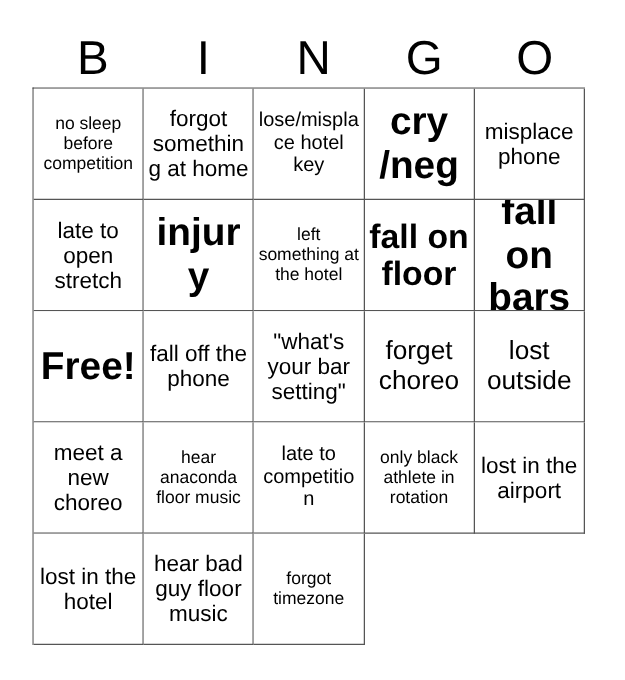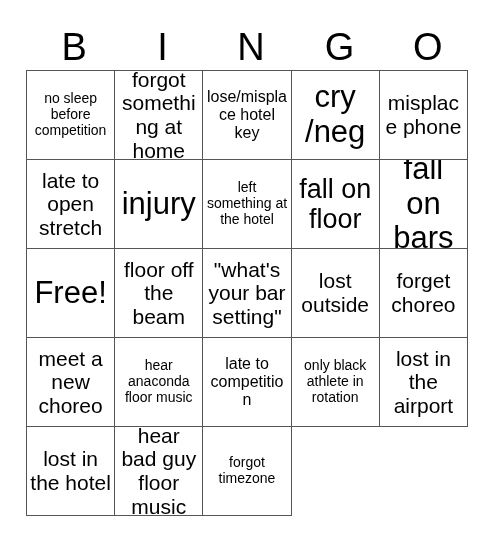--- a/index.html
+++ b/index.html
@@ -76,24 +76,24 @@
     display: block;
     width: 100%;
     line-height: 1.12;
     color: #000000;
     word-wrap: break-word;
   }
 
   
   .sz-xs .cell-text { font-size: 16px; }
   .sz-s  .cell-text { font-size: 14px; }
-  .sz-m  .cell-text { font-size: 21px; }
+  .sz-m  .cell-text { font-size: 18px; }
   .sz-l  .cell-text { font-size: 21px; }
-  .sz-xl .cell-text { font-size: 27px; }
-  .sz-xxl .cell-text { font-size: 31px; }
+  .sz-xl .cell-text { font-size: 27px; font-weight: bold; }
+  .sz-xxl .cell-text { font-size: 31px; font-weight: bold; }
 </style>
 </head>
 <body>
 
 <div id="bingo-card">
 
   <div id="bingo-header">
     <div class="header-letter">B</div>
     <div class="header-letter">I</div>
     <div class="header-letter">N</div>
@@ -129,30 +129,30 @@
       <div class="bingo-cell sz-xl">
         <span class="cell-text">fall on floor</span>
       </div>
       <div class="bingo-cell sz-xxl">
         <span class="cell-text">fall on bars</span>
       </div>
       <div class="bingo-cell sz-xxl">
         <span class="cell-text">Free!</span>
       </div>
       <div class="bingo-cell sz-m">
-        <span class="cell-text">floor off the beam</span>
+        <span class="cell-text">fall off the phone</span>
       </div>
       <div class="bingo-cell sz-m">
         <span class="cell-text">"what's your bar setting"</span>
       </div>
       <div class="bingo-cell sz-l">
-        <span class="cell-text">lost outside</span>
+        <span class="cell-text">forget choreo</span>
       </div>
       <div class="bingo-cell sz-l">
-        <span class="cell-text">forget choreo</span>
+        <span class="cell-text">lost outside</span>
       </div>
       <div class="bingo-cell sz-m">
         <span class="cell-text">meet a new choreo</span>
       </div>
       <div class="bingo-cell sz-s">
         <span class="cell-text">hear anaconda floor music</span>
       </div>
       <div class="bingo-cell sz-xs">
         <span class="cell-text">late to competition</span>
       </div>

